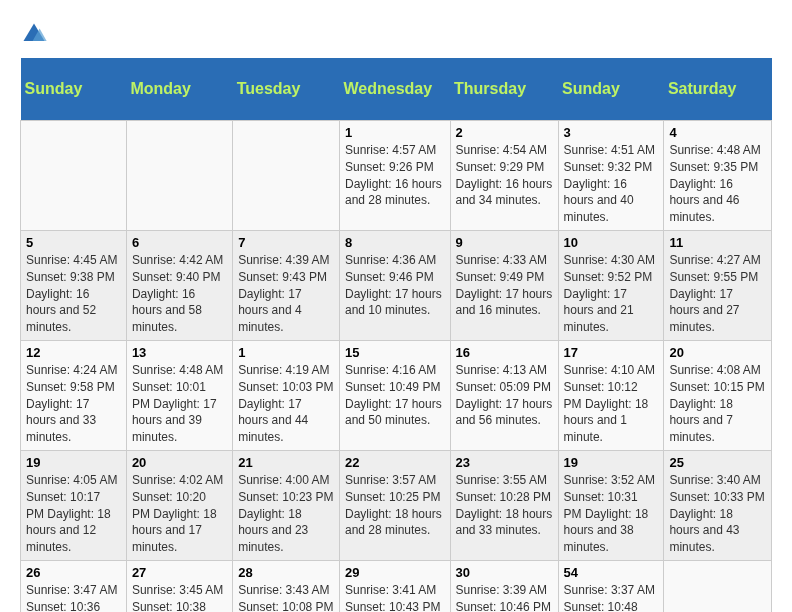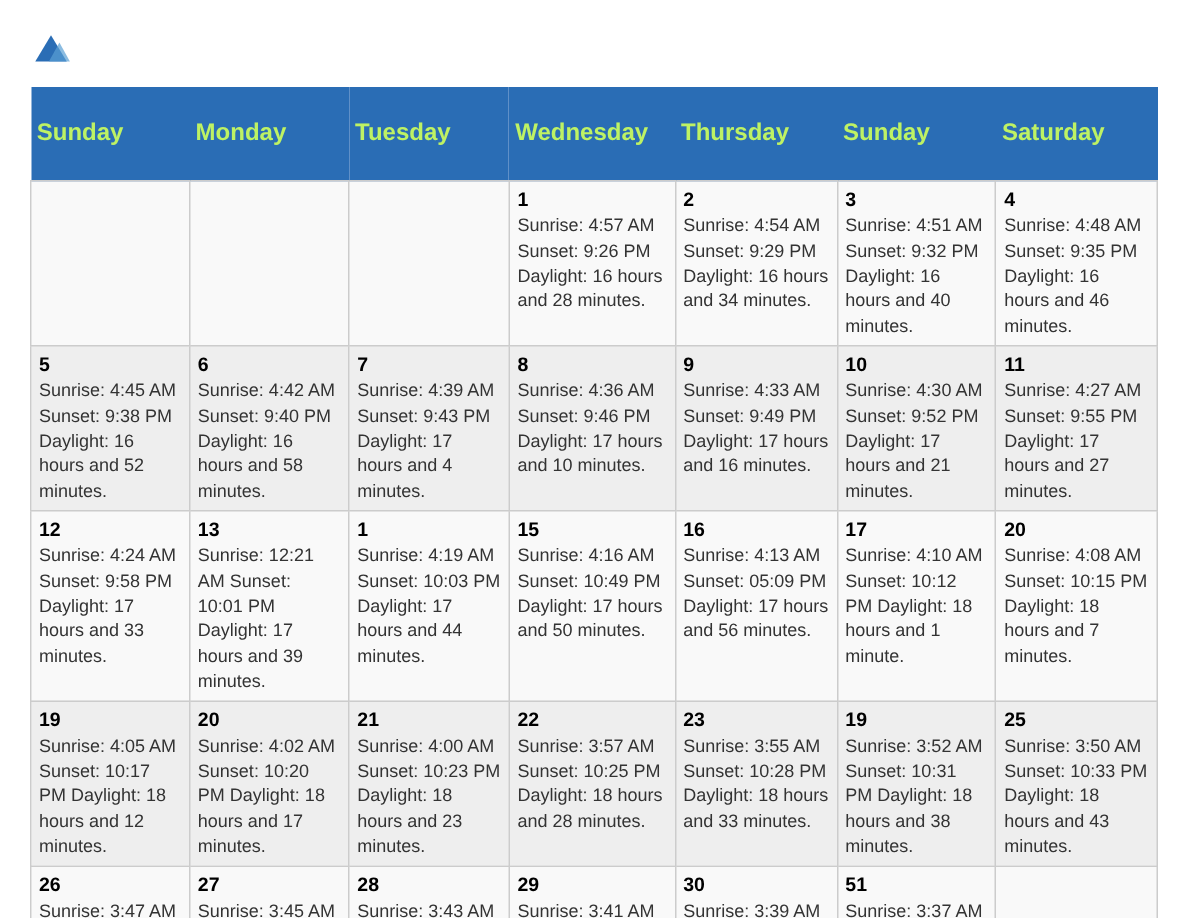--- a/index.html
+++ b/index.html
@@ -215,21 +215,21 @@
         <tr>
           <td>
             <span class="day-num">12</span>
             <div class="day-info">Sunrise: 4:24 AM
 Sunset: 9:58 PM
 Daylight: 17 hours
 and 33 minutes.</div>
           </td>
           <td>
             <span class="day-num">13</span>
-            <div class="day-info">Sunrise: 12:21 AM
+            <div class="day-info">Sunrise: 4:48 AM
 Sunset: 10:01 PM
 Daylight: 17 hours
 and 39 minutes.</div>
           </td>
           <td>
             <span class="day-num">1</span>
             <div class="day-info">Sunrise: 4:19 AM
 Sunset: 10:03 PM
 Daylight: 17 hours
 and 44 minutes.</div>
@@ -301,21 +301,21 @@
           </td>
           <td>
             <span class="day-num">19</span>
             <div class="day-info">Sunrise: 3:52 AM
 Sunset: 10:31 PM
 Daylight: 18 hours
 and 38 minutes.</div>
           </td>
           <td>
             <span class="day-num">25</span>
-            <div class="day-info">Sunrise: 3:50 AM
+            <div class="day-info">Sunrise: 3:40 AM
 Sunset: 10:33 PM
 Daylight: 18 hours
 and 43 minutes.</div>
           </td>
         </tr>
         <tr>
           <td>
             <span class="day-num">26</span>
             <div class="day-info">Sunrise: 3:47 AM
 Sunset: 10:36 PM
@@ -344,21 +344,21 @@
 and 2 minutes.</div>
           </td>
           <td>
             <span class="day-num">30</span>
             <div class="day-info">Sunrise: 3:39 AM
 Sunset: 10:46 PM
 Daylight: 19 hours
 and 7 minutes.</div>
           </td>
           <td>
-            <span class="day-num">51</span>
+            <span class="day-num">54</span>
             <div class="day-info">Sunrise: 3:37 AM
 Sunset: 10:48 PM
 Daylight: 19 hours
 and 11 minutes.</div>
           </td>
           <td class="empty"></td>
         </tr>
       </tbody>
   </table>
 </div>

